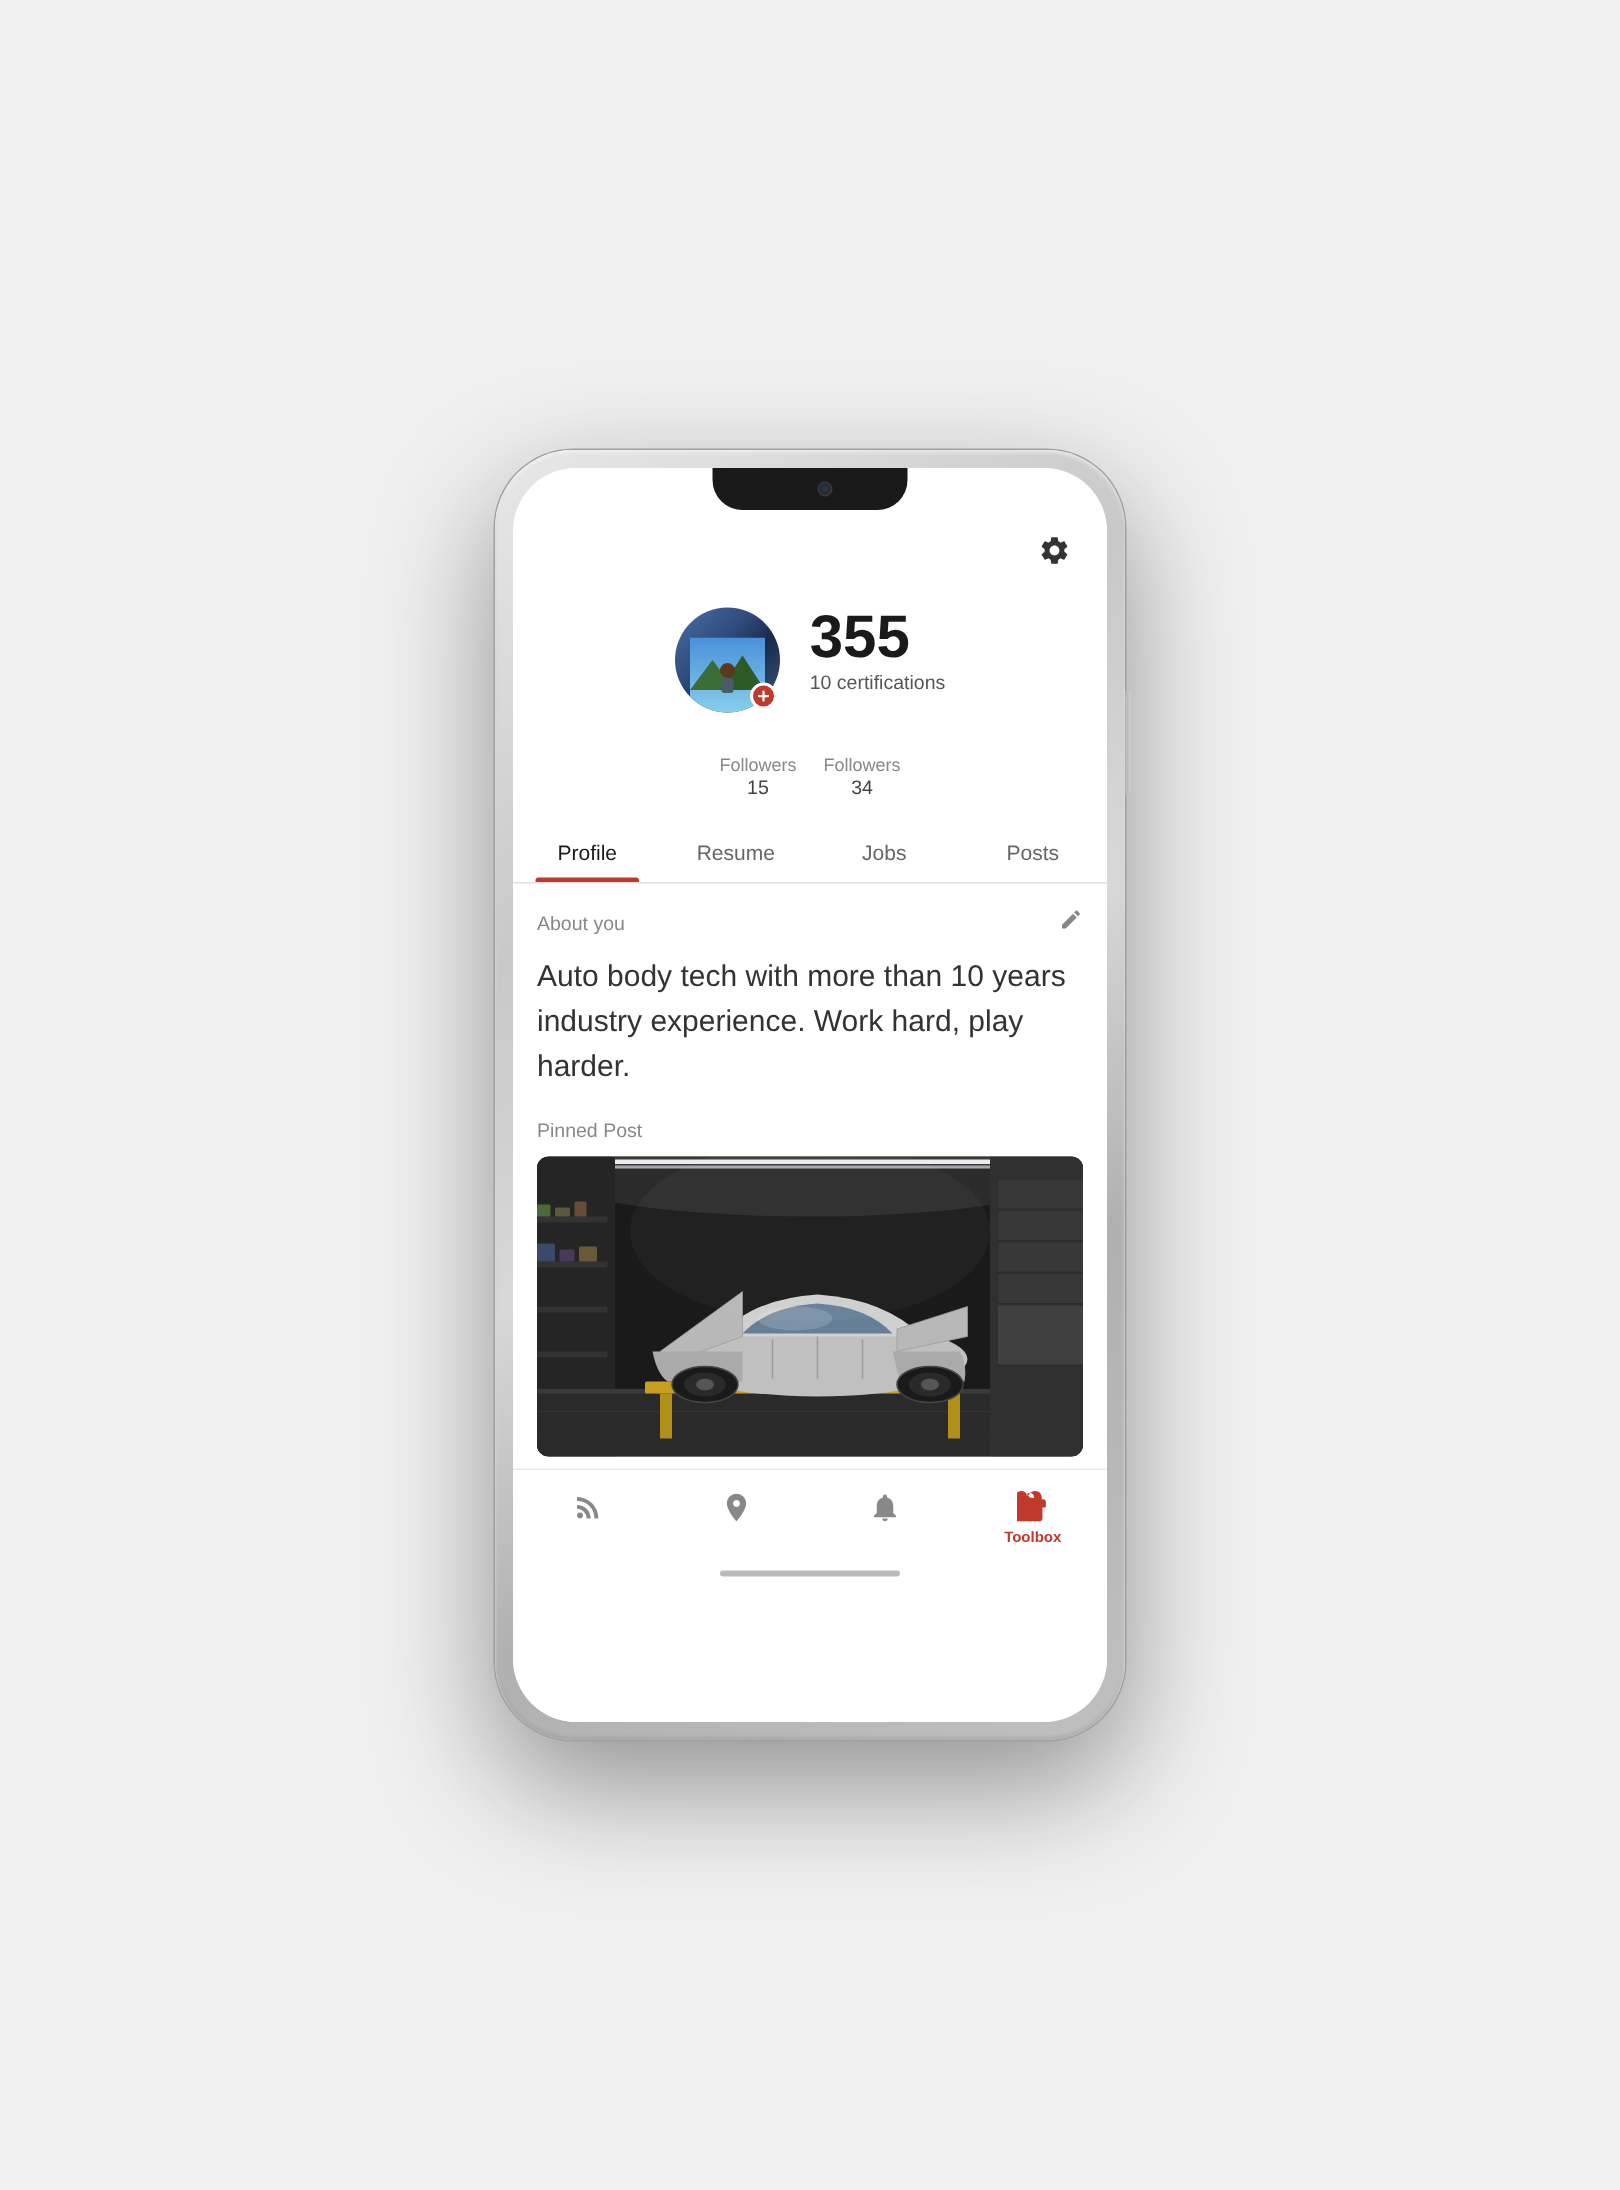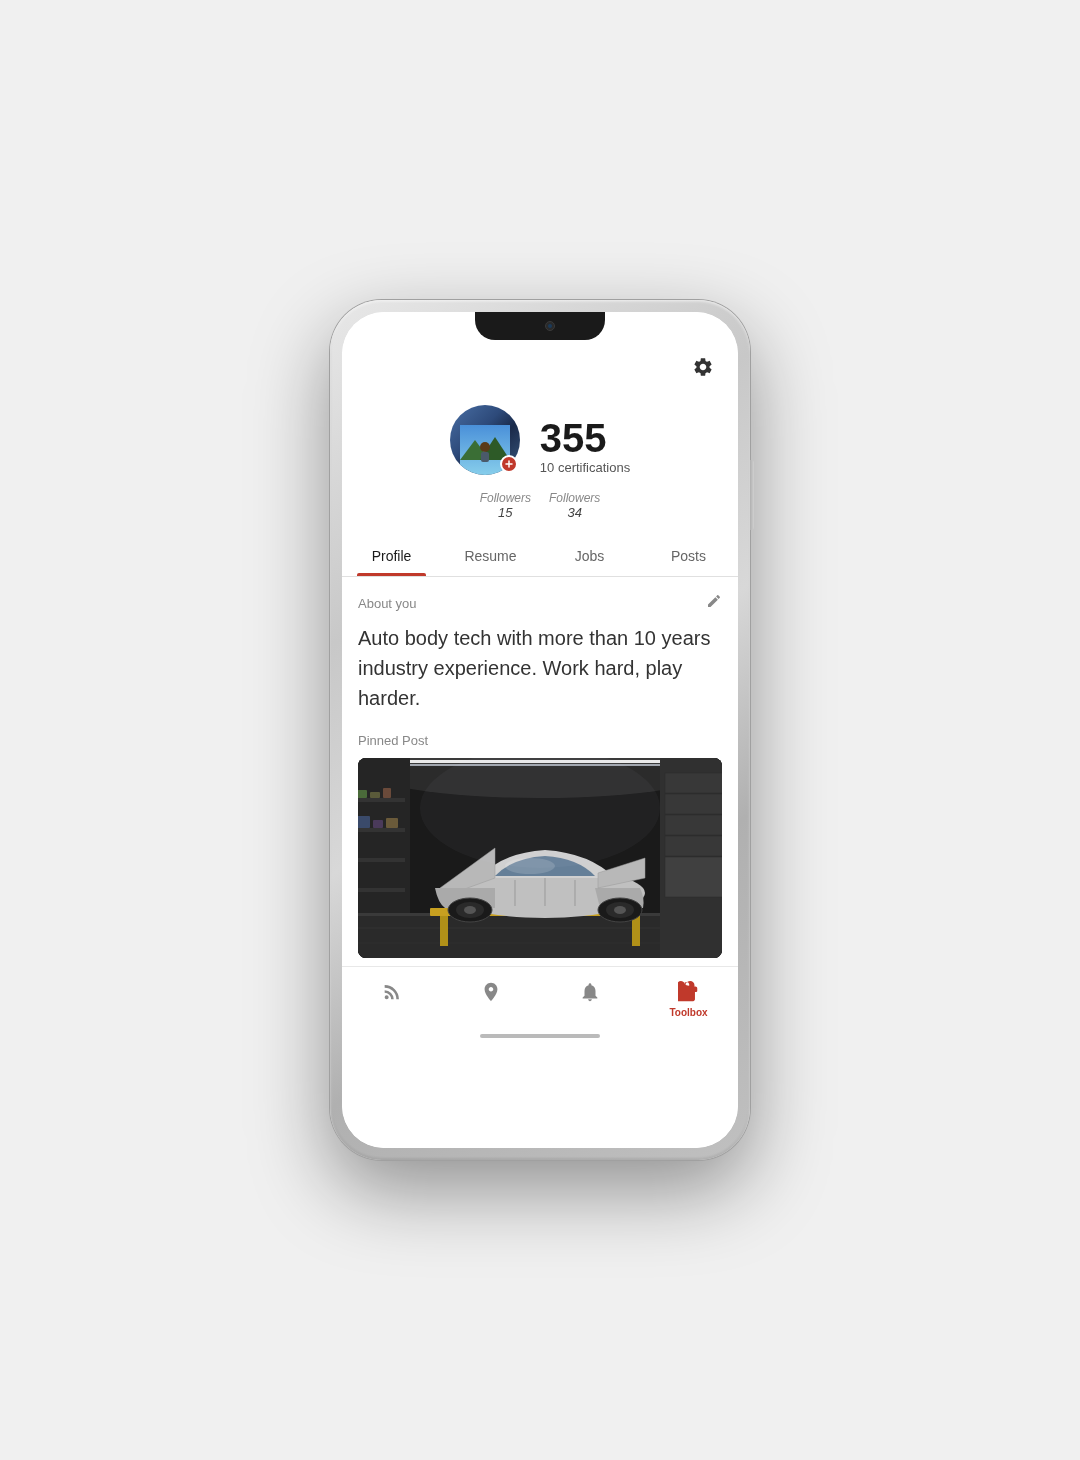--- a/index.html
+++ b/index.html
@@ -121,21 +121,21 @@
     
     .profile-header {
       display: flex;
       flex-direction: column;
       align-items: center;
       padding: 10px 20px 16px;
     }
 
     .avatar-stats-row {
       display: flex;
-      align-items: flex-end;
+      align-items: flex-start;
       gap: 20px;
       margin-bottom: 12px;
     }
 
     .avatar-container {
       position: relative;
       width: 70px;
       height: 70px;
     }
 
@@ -183,22 +183,21 @@
 
     .certifications {
       font-size: 13px;
       color: #555;
       margin-top: 2px;
     }
 
     .followers-row {
       display: flex;
       gap: 18px;
-      margin-top: 4px;
-      font-style: italic;
+      margin-top: 16px;
     }
 
     .stat-group {
       display: flex;
       flex-direction: column;
       align-items: center;
     }
 
     .stat-label {
       font-size: 12px;

